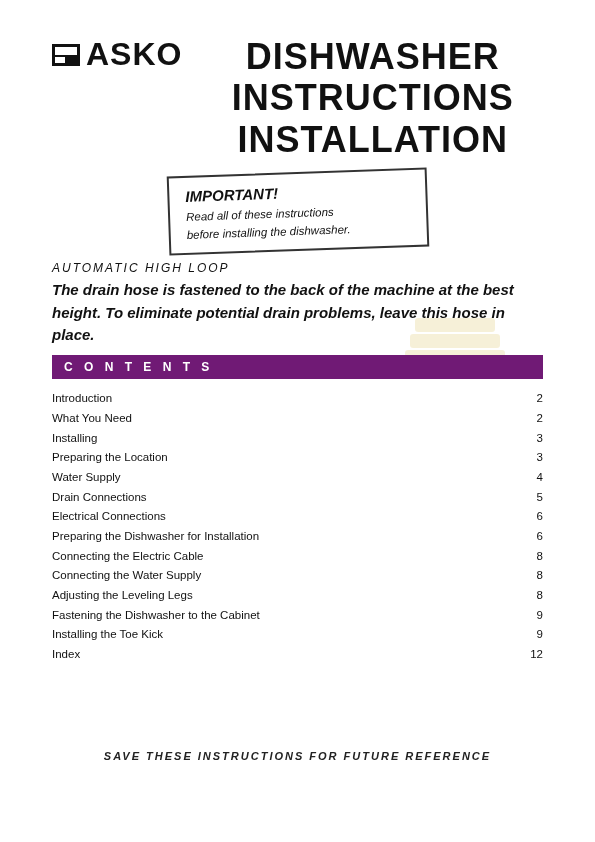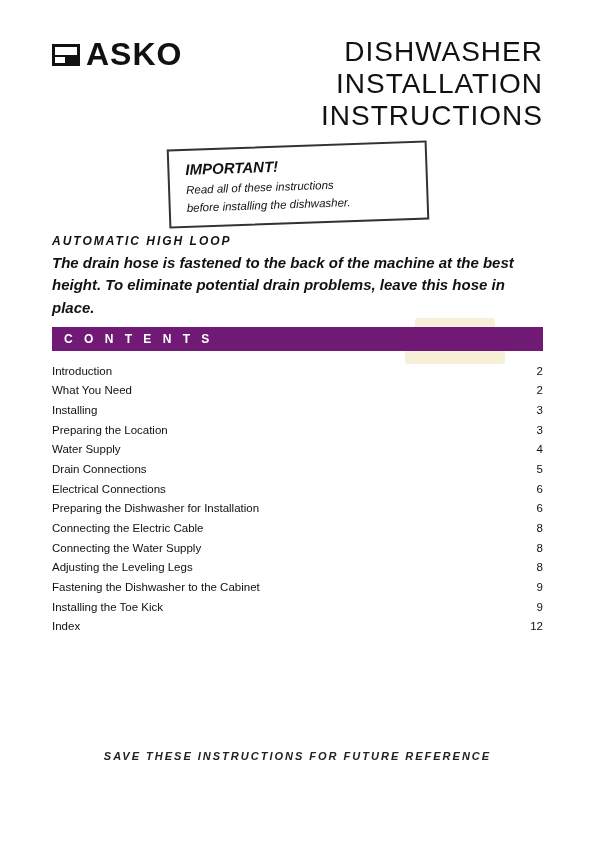--- a/index.html
+++ b/index.html
@@ -55,26 +55,26 @@
       font-style: normal;
     }
 
     .title-area {
       text-align: right;
       flex: 1;
       padding-left: 20px;
     }
 
     .main-title {
-      font-size: 28px;
-      font-weight: 400;
+      font-size: 36px;
+      font-weight: 700;
       color: #111;
       line-height: 1.15;
       letter-spacing: 1px;
-      text-align: right;
+      text-align: center;
     }
 
     
     .important-box {
       border: 2px solid #333;
       padding: 10px 16px;
       width: 260px;
       margin: 12px auto 8px auto;
       transform: rotate(-2deg);
       background: #fff;
@@ -98,21 +98,21 @@
     }
 
     
     .auto-loop {
       margin-top: 10px;
       margin-bottom: 8px;
     }
 
     .auto-loop-title {
       font-size: 12px;
-      font-weight: 700;
+      font-weight: 400;
       font-style: italic;
       color: #111;
       letter-spacing: 2px;
       margin-bottom: 4px;
     }
 
     .auto-loop-body {
       font-size: 15px;
       font-style: italic;
       font-weight: bold;
@@ -205,22 +205,22 @@
             <rect x="3" y="3" width="22" height="8" fill="#fff"></rect>
             <rect x="3" y="13" width="10" height="6" fill="#fff"></rect>
           </svg>
         </div>
         <span class="logo-text">ASKO</span>
       </div>
 
       <div class="title-area">
         <div class="main-title">
           <div>DISHWASHER</div>
+          <div>INSTRUCTIONS</div>
           <div>INSTALLATION</div>
-          <div>INSTRUCTIONS</div>
         </div>
       </div>
     </div>
 
     <div class="important-box">
       <span class="important-label">IMPORTANT!</span>
       <span class="important-text">Read all of these instructions</span><br>
       <span class="important-text">before installing the dishwasher.</span>
     </div>
 

